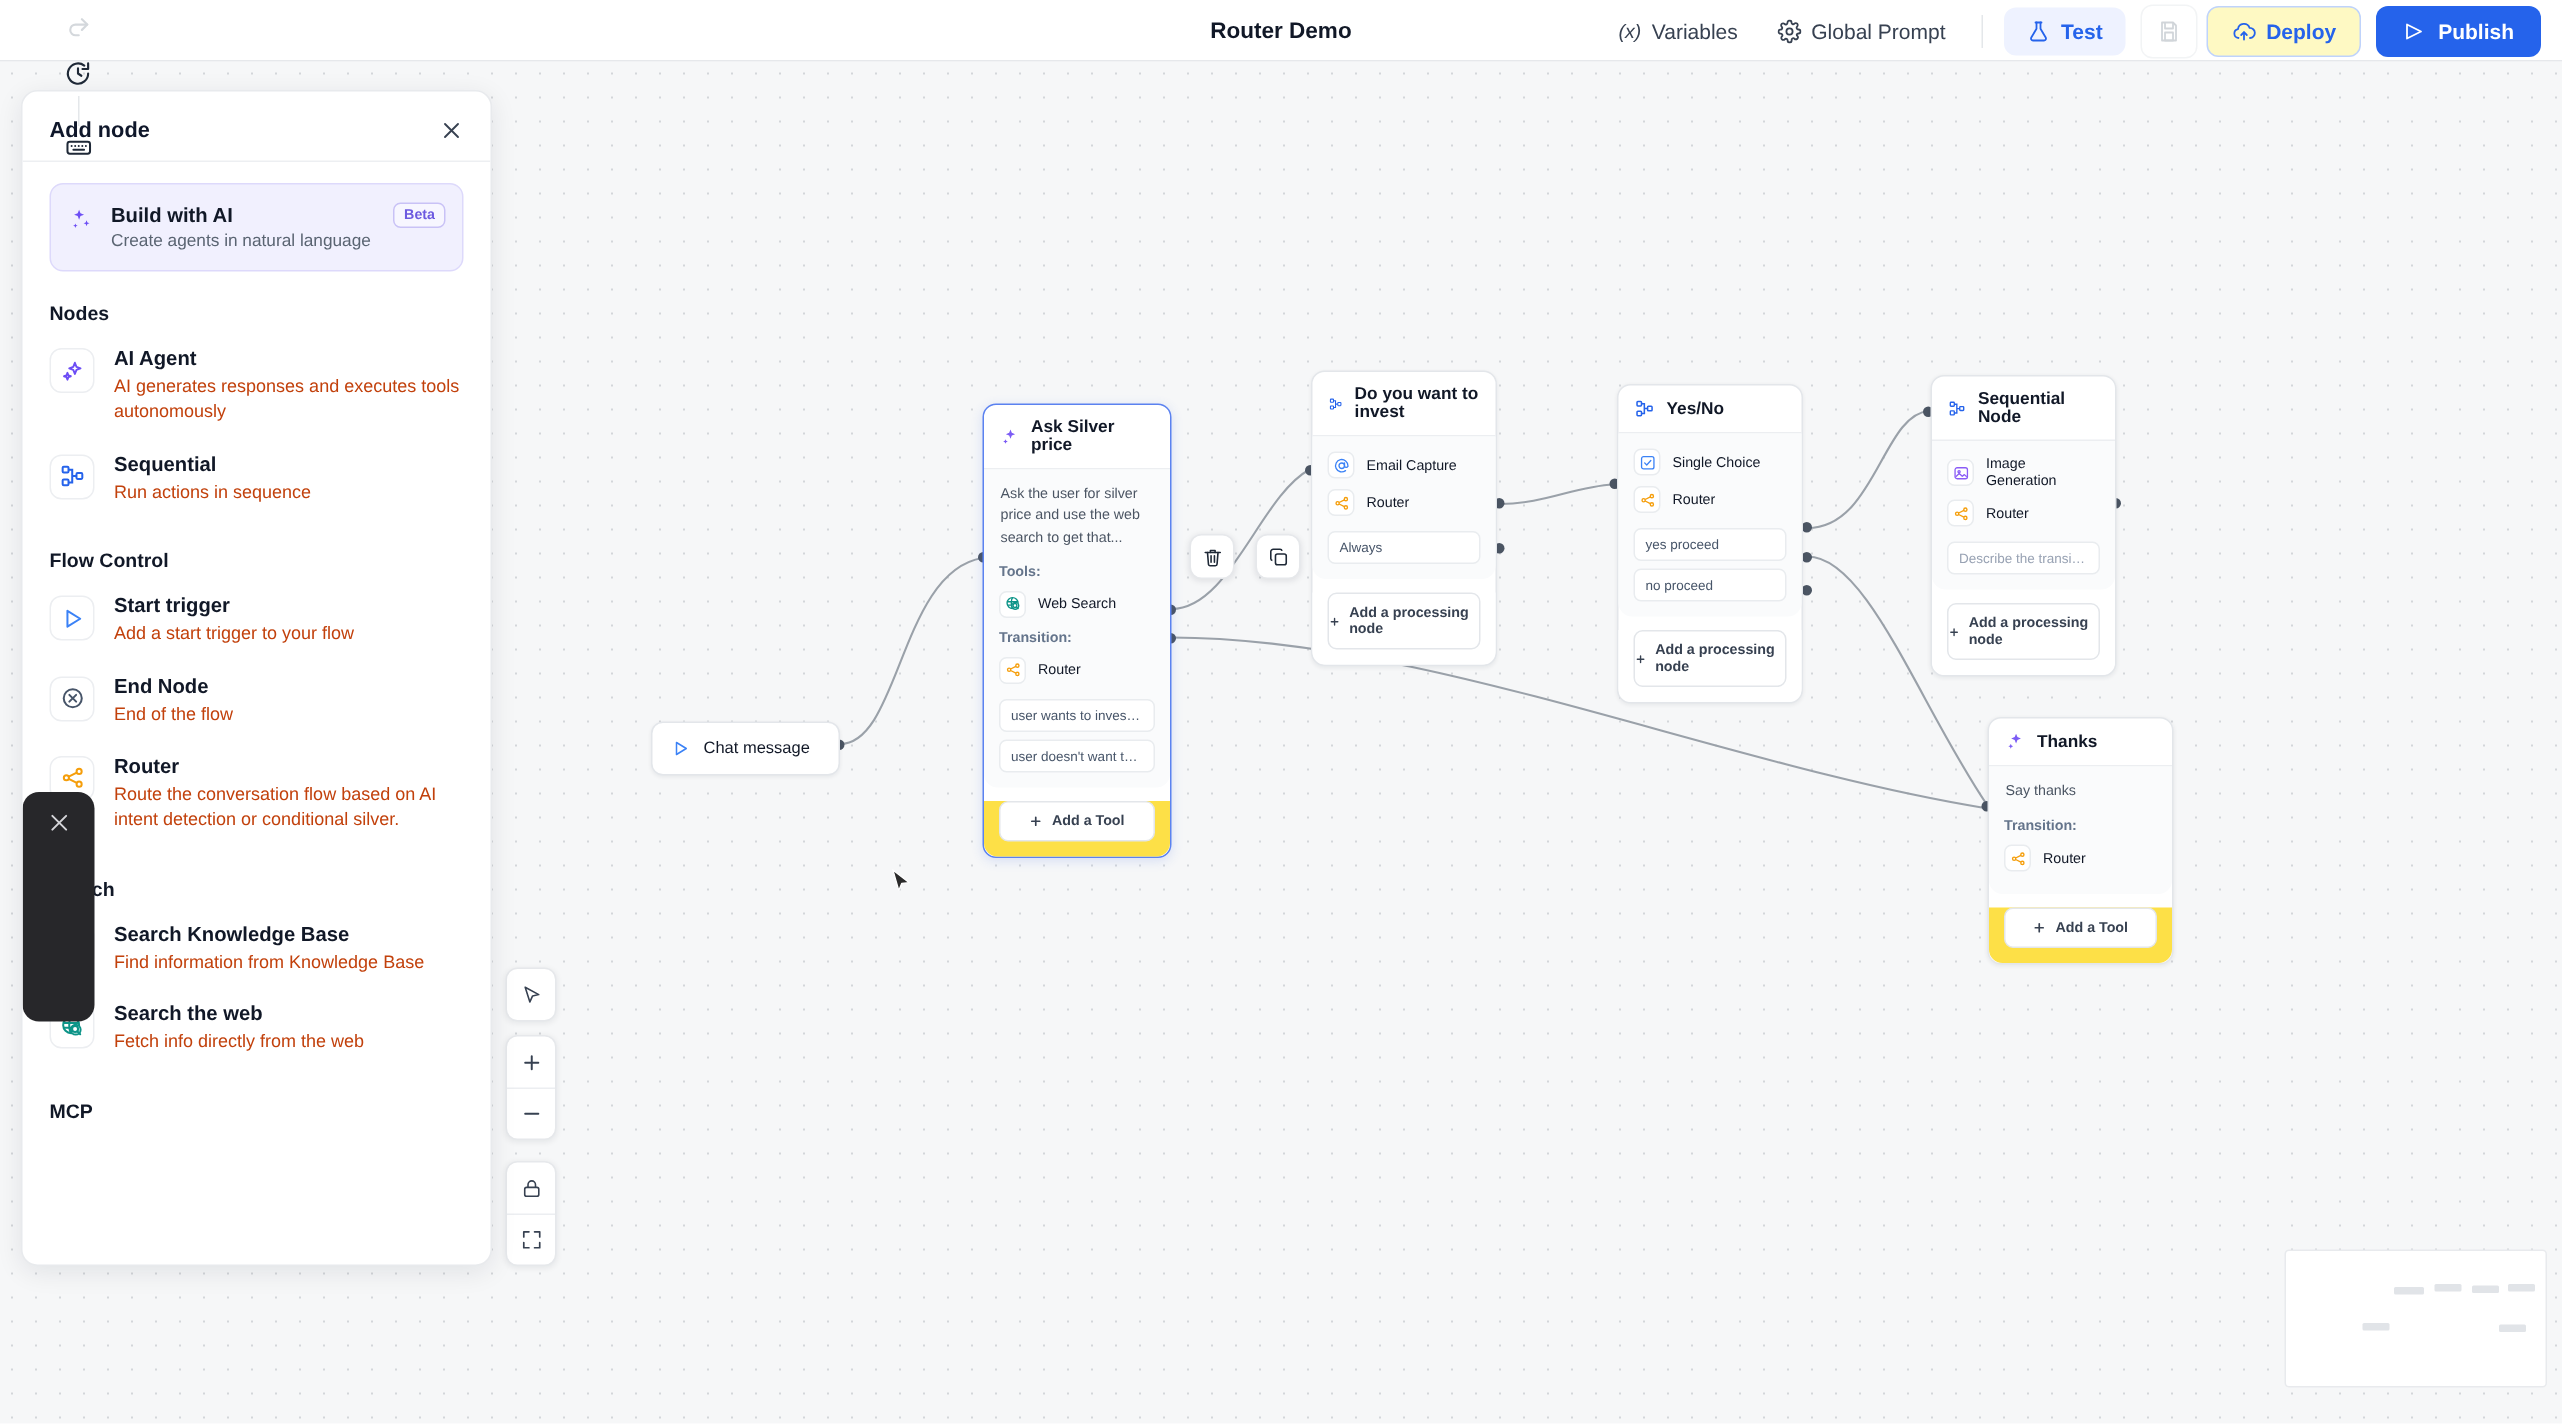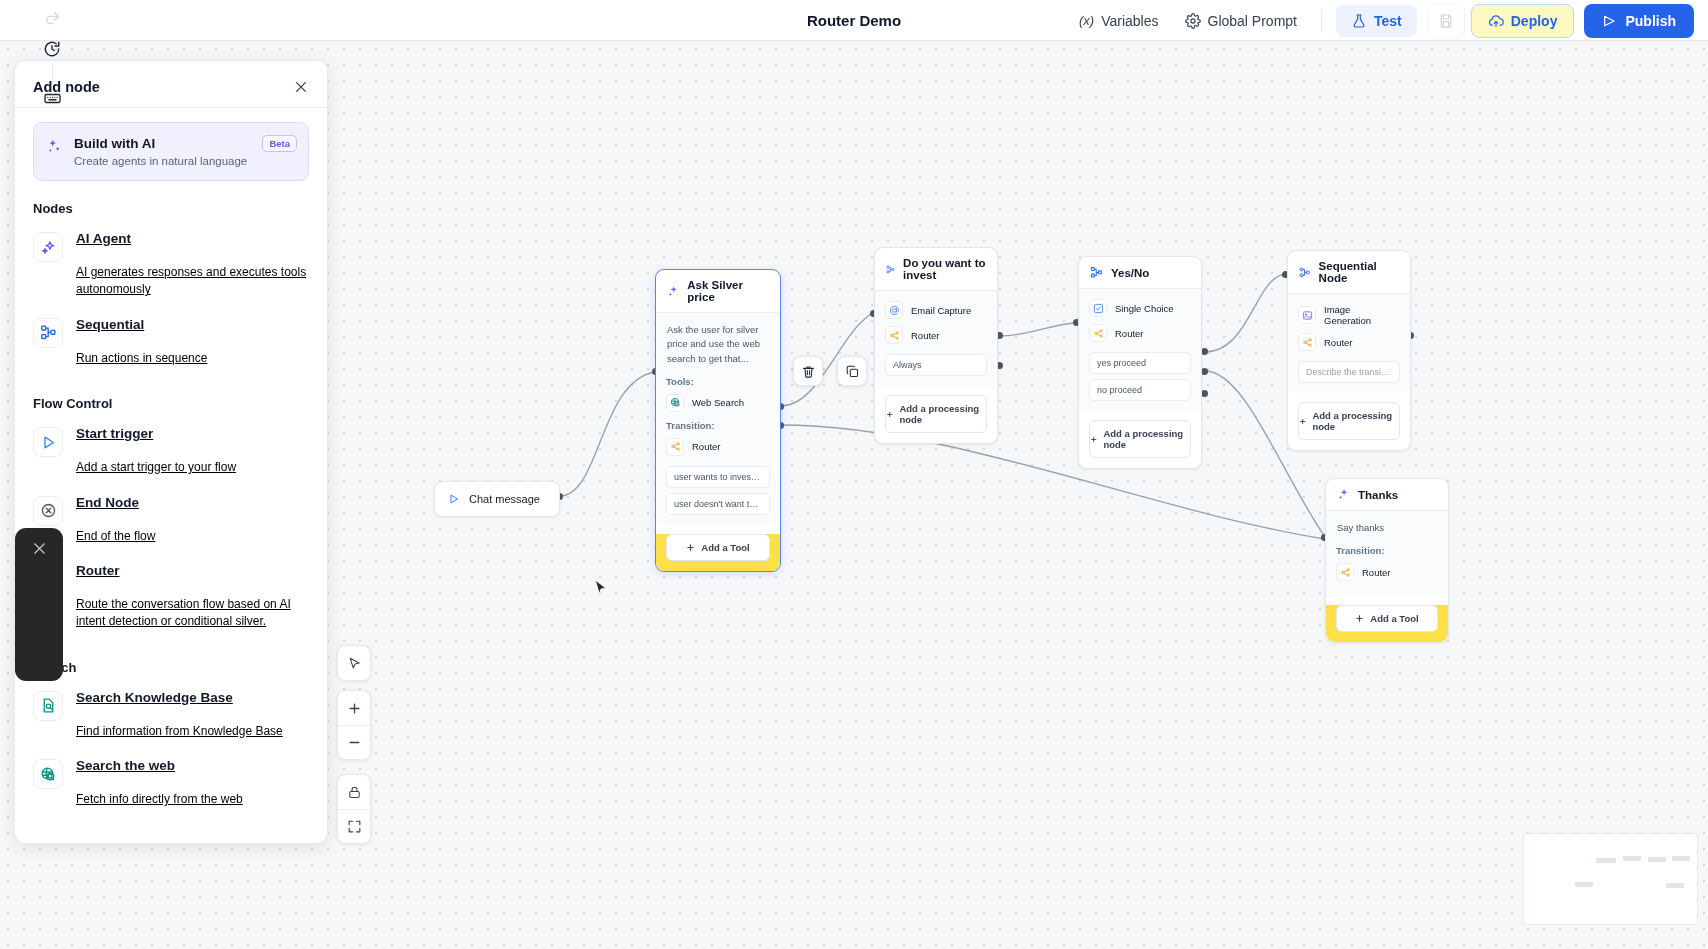--- a/index.html
+++ b/index.html
@@ -181,28 +181,28 @@
     padding: 13px 12px; margin-top: 14px; cursor: pointer; position: relative;
   }
   .ai-t { font-size: 13.5px; font-weight: 700; color: #111827; }
   .ai-s { font-size: 11.5px; color: #5a6472; margin-top: 4px; }
   .beta {
     position: absolute; right: 11px; top: 12px;
     border: 1px solid #c9c2f6; color: #6d5ae0; border-radius: 5px;
     font-size: 9.5px; font-weight: 700; padding: 2px 6px; background: #f7f6ff;
   }
   .grp { font-size: 13px; font-weight: 700; color: #111827; margin: 20px 0 6px; }
-  .item { display: flex; align-items: flex-start; gap: 13px; padding: 9px 0; cursor: pointer; text-decoration: underline; }
+  .item { display: flex; align-items: flex-start; gap: 13px; padding: 9px 0; cursor: pointer; }
   .item-ic {
     width: 30px; height: 30px; border-radius: 8px; background: #fff;
     border: 1px solid #eceef1; display: flex; align-items: center;
     justify-content: center; flex: none; margin-top: 1px;
   }
   .item-t { font-size: 13.5px; font-weight: 700; color: #111827; }
-  .item-s { font-size: 12px; color: #000000; margin-top: 18px; line-height: 1.45; }
+  .item-s { font-size: 12px; color: #c2410c; margin-top: 3px; line-height: 1.45; }
   .tooltip-dark {
     position: absolute; left: 0px; top: 420px; width: 48px; height: 153px;
     background: #27272a; border-radius: 11px;
     display: flex; justify-content: center; padding-top: 12px; z-index: 3;
   }
   
   .cursor { position: absolute; left: 594px; top: 538px; z-index: 80; pointer-events: none; }
 </style>
 </head>
 <body>

